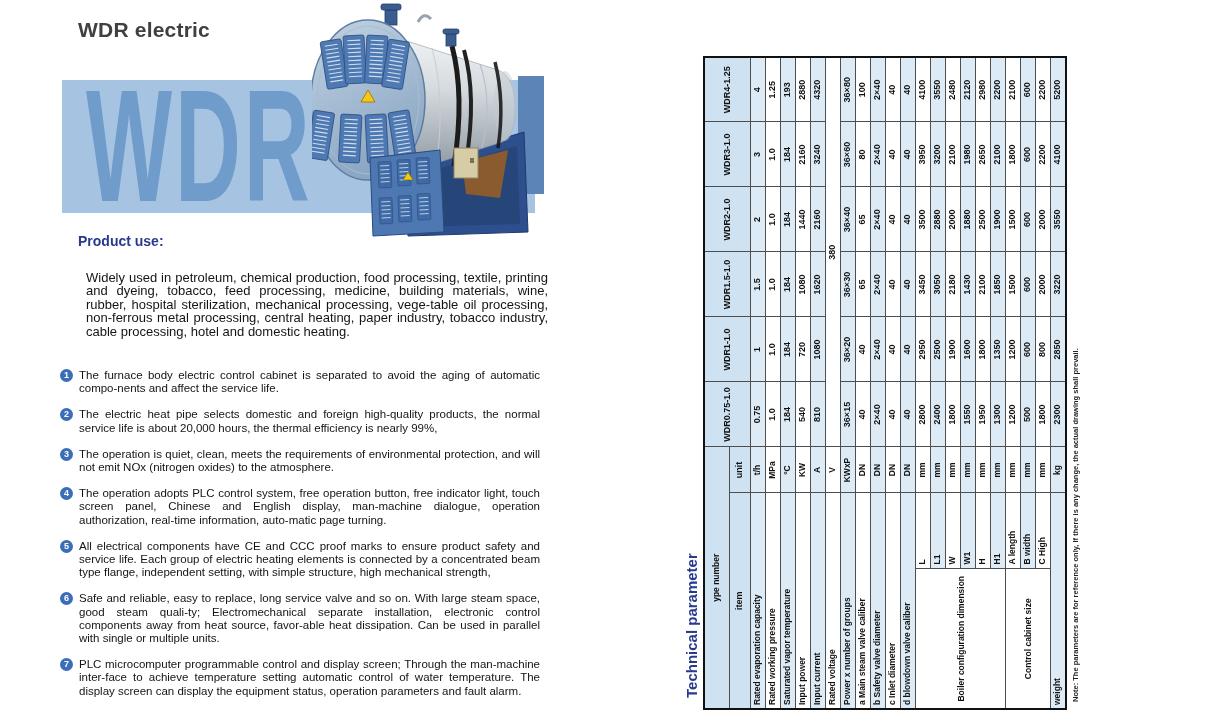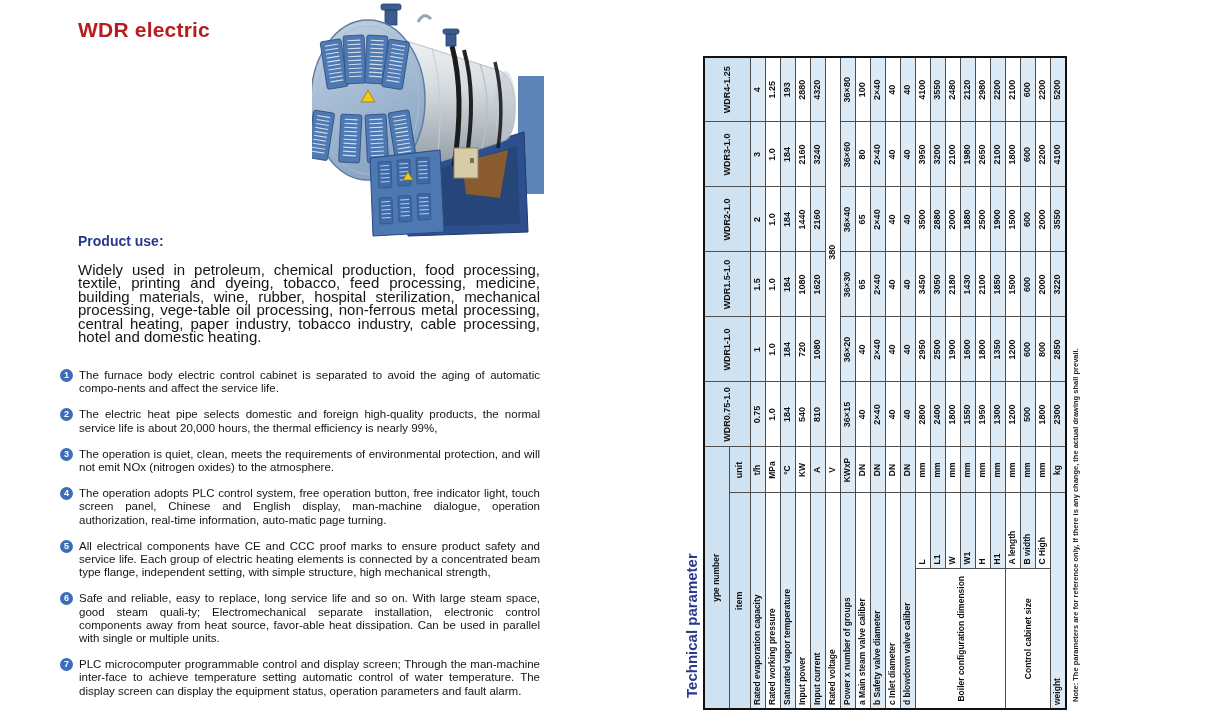--- a/index.html
+++ b/index.html
@@ -1,30 +1,30 @@
 <!DOCTYPE html>
 <html><head>
 <meta charset="utf-8">
 <style>
   html,body{margin:0;padding:0;background:#fff;}
   .page{position:relative;width:1208px;height:726px;background:#fff;overflow:hidden;
         font-family:"Liberation Sans",sans-serif;color:#151515;}
 
   
   .page-title{position:absolute;left:78px;top:18px;margin:0;
-    font-size:21px;line-height:23px;font-weight:bold;color:#b91c1c;letter-spacing:.2px;}
+    font-size:21px;line-height:23px;font-weight:bold;color:#404040;letter-spacing:.2px;}
   .banner{position:absolute;left:62px;top:80px;width:473px;height:133px;background:#a6c4e1;}
   .wdr{position:absolute;left:24px;top:-14px;display:inline-block;
     font-size:160px;line-height:160px;font-weight:bold;color:#6f9ccb;letter-spacing:5px;
     transform:scaleX(.57);transform-origin:0 0;white-space:nowrap;}
   .boiler{position:absolute;left:312px;top:0;}
   .h-sec{position:absolute;margin:0;font-size:14px;font-weight:bold;color:#283a8e;}
   .h-use{left:78px;top:233px;}
-  .body-use{position:absolute;left:78px;top:263px;width:462px;margin:0;
-    font-size:15px;line-height:13.4px;text-align:justify;color:#141414;}
+  .body-use{position:absolute;left:78px;top:263px;width:462px;margin:8px;
+    font-size:13px;line-height:13.4px;text-align:justify;color:#141414;}
   .h-perf{left:78px;top:334px;}
   .perf-list{position:absolute;left:60px;top:369px;width:480px;}
   .perf-item{position:relative;padding-left:19px;margin-bottom:13px;
     font-size:11.5px;line-height:13.2px;text-align:justify;color:#141414;}
   .badge{position:absolute;left:0;top:0;width:13px;height:13px;border-radius:50%;
     background:#3b6db8;color:#fff;font-size:9px;font-weight:bold;text-align:center;line-height:13px;}
 
   
   .tech-wrap{position:absolute;left:683px;top:710px;width:660px;height:398px;
     transform:rotate(-90deg);transform-origin:0 0;}
@@ -46,20 +46,23 @@
   .tech-note{margin:4px 0 0 8px;font-size:7.5px;font-weight:bold;color:#222;white-space:nowrap;}
 </style>
 </head>
 <body>
 
 <div class="page">
 
   <h1 class="page-title"><span>WDR electric</span><br>
     </h1>
 
+  <div class="banner">
+    <span class="wdr">WDR</span>
+  </div>
 
   <svg class="boiler" width="232" height="240" viewBox="0 0 232 240">
     <defs>
       <linearGradient id="bodyGrad" x1="0" y1="0" x2="0" y2="1">
         <stop offset="0" stop-color="#f4f6f8"></stop>
           <stop offset="0.4" stop-color="#d5dade"></stop>
         <stop offset="0.85" stop-color="#9ba4ad"></stop>
           <stop offset="1" stop-color="#848d96"></stop>
       </linearGradient>
       <linearGradient id="faceGrad" x1="0" y1="0" x2="0.4" y2="1">
@@ -138,21 +141,21 @@
 
   <h2 class="h-sec h-use">Product use:</h2>
   <p class="body-use">Widely used in petroleum, chemical production, food processing, textile, printing and dyeing, tobacco, feed processing, medicine, building materials, wine, rubber, hospital sterilization, mechanical processing, vege-table oil processing, non-ferrous metal processing, central heating, paper industry, tobacco industry, cable processing, hotel and domestic heating.</p>
 
   <div class="perf-list" id="perf-list">
       <div class="perf-item"><span class="badge">1</span><span>The furnace body electric control cabinet is separated to avoid the aging of automatic compo-nents and affect the service life.</span></div>
       <div class="perf-item"><span class="badge">2</span><span>The electric heat pipe selects domestic and foreign high-quality products, the normal service life is about 20,000 hours, the thermal efficiency is nearly 99%,</span></div>
       <div class="perf-item"><span class="badge">3</span><span>The operation is quiet, clean, meets the requirements of environmental protection, and will not emit NOx (nitrogen oxides) to the atmosphere.</span></div>
       <div class="perf-item"><span class="badge">4</span><span>The operation adopts PLC control system, free operation button, free indicator light, touch screen panel, Chinese and English display, man-machine dialogue, operation authorization, real-time information, auto-matic page turning.</span></div>
       <div class="perf-item"><span class="badge">5</span><span>All electrical components have CE and CCC proof marks to ensure product safety and service life. Each group of electric heating elements is connected by a concentrated beam type flange, independent setting, with simple structure, high mechanical strength,</span></div>
-      <div class="perf-item"><span class="badge">6</span><span>Safe and reliable, easy to replace, long service life and so on. With large steam space, good steam quali-ty; Electromechanical separate installation, electronic control components away from heat source, favor-able heat dissipation. Can be used in parallel with single or multiple units.</span></div>
+      <div class="perf-item"><span class="badge">6</span><span>Safe and reliable, easy to replace, long service valve and so on. With large steam space, good steam quali-ty; Electromechanical separate installation, electronic control components away from heat source, favor-able heat dissipation. Can be used in parallel with single or multiple units.</span></div>
       <div class="perf-item"><span class="badge">7</span><span>PLC microcomputer programmable control and display screen; Through the man-machine inter-face to achieve temperature setting automatic control of water temperature. The display screen can display the equipment status, operation parameters and fault alarm.</span></div>
     </div>
 
   <div class="tech-wrap">
     <div class="tech-title">Technical parameter</div>
     <table id="tech-table">
         <colgroup>
           <col style="width: 140px;">
           <col style="width: 76px;">
           <col style="width: 46px;">

